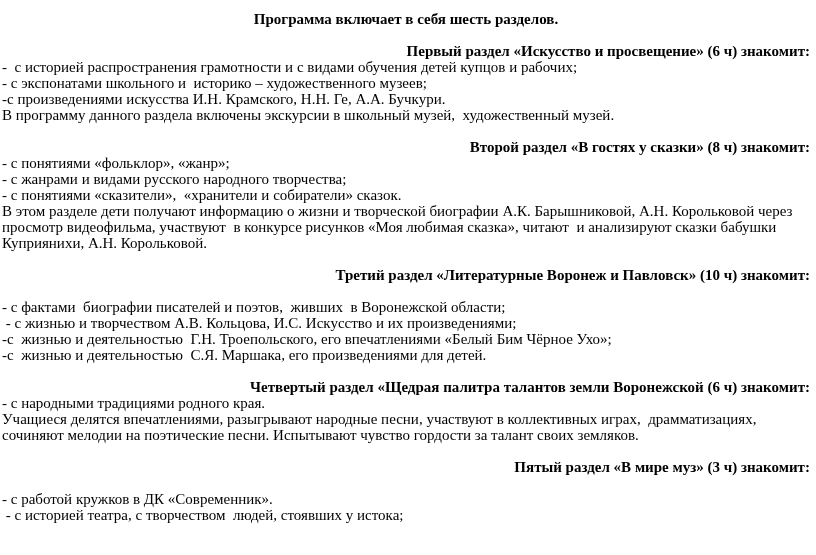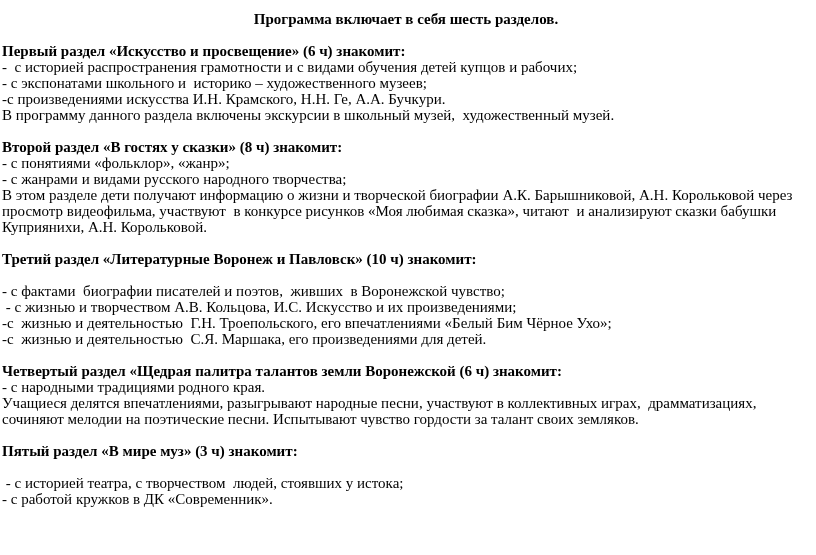--- a/index.html
+++ b/index.html
@@ -30,20 +30,21 @@
   }
   .doc-title {
     text-align: center;
     font-weight: bold;
   }
   section {
     margin-top: 16px;
   }
   .heading {
     font-weight: bold;
+    text-align: right;
   }
   section.gap-heading .heading {
     margin-bottom: 16px;
   }
 </style>
 </head>
 <body>
 
 <div class="page">
 
@@ -54,36 +55,37 @@
     <p class="line">-  с историей распространения грамотности и с видами обучения детей купцов и рабочих;</p>
     <p class="line">- с экспонатами школьного и  историко – художественного музеев;</p>
     <p class="line">-с произведениями искусства И.Н. Крамского, Н.Н. Ге, А.А. Бучкури.</p>
     <p class="line">В программу данного раздела включены экскурсии в школьный музей,  художественный музей.</p>
   </section>
 
   <section>
     <p class="heading">Второй раздел «В гостях у сказки» (8 ч) знакомит:</p>
     <p class="line">- с понятиями «фольклор», «жанр»;</p>
     <p class="line">- с жанрами и видами русского народного творчества;</p>
+    <p class="line">- с понятиями «сказители»,  «хранители и собиратели» сказок.</p>
     <p class="line">В этом разделе дети получают информацию о жизни и творческой биографии А.К. Барышниковой, А.Н. Корольковой через просмотр видеофильма, участвуют  в конкурсе рисунков «Моя любимая сказка», читают  и анализируют сказки бабушки Куприянихи, А.Н. Корольковой.</p>
   </section>
 
   <section class="gap-heading">
     <p class="heading">Третий раздел «Литературные Воронеж и Павловск» (10 ч) знакомит:</p>
-    <p class="line">- с фактами  биографии писателей и поэтов,  живших  в Воронежской чувство;</p>
+    <p class="line">- с фактами  биографии писателей и поэтов,  живших  в Воронежской области;</p>
     <p class="line"> - с жизнью и творчеством А.В. Кольцова, И.С. Искусство и их произведениями;</p>
     <p class="line">-с  жизнью и деятельностью  Г.Н. Троепольского, его впечатлениями «Белый Бим Чёрное Ухо»;</p>
     <p class="line">-с  жизнью и деятельностью  С.Я. Маршака, его произведениями для детей.</p>
   </section>
 
   <section>
     <p class="heading">Четвертый раздел «Щедрая палитра талантов земли Воронежской (6 ч) знакомит:</p>
     <p class="line">- с народными традициями родного края.</p>
     <p class="line">Учащиеся делятся впечатлениями, разыгрывают народные песни, участвуют в коллективных играх,  драмматизациях, сочиняют мелодии на поэтические песни. Испытывают чувство гордости за талант своих земляков.</p>
   </section>
 
   <section class="gap-heading">
     <p class="heading">Пятый раздел «В мире муз» (3 ч) знакомит:</p>
+    <p class="line">- с работой кружков в ДК «Современник».</p>
     <p class="line"> - с историей театра, с творчеством  людей, стоявших у истока;</p>
-    <p class="line">- с работой кружков в ДК «Современник».</p>
   </section>
 
 </div>
 
 </body></html>

